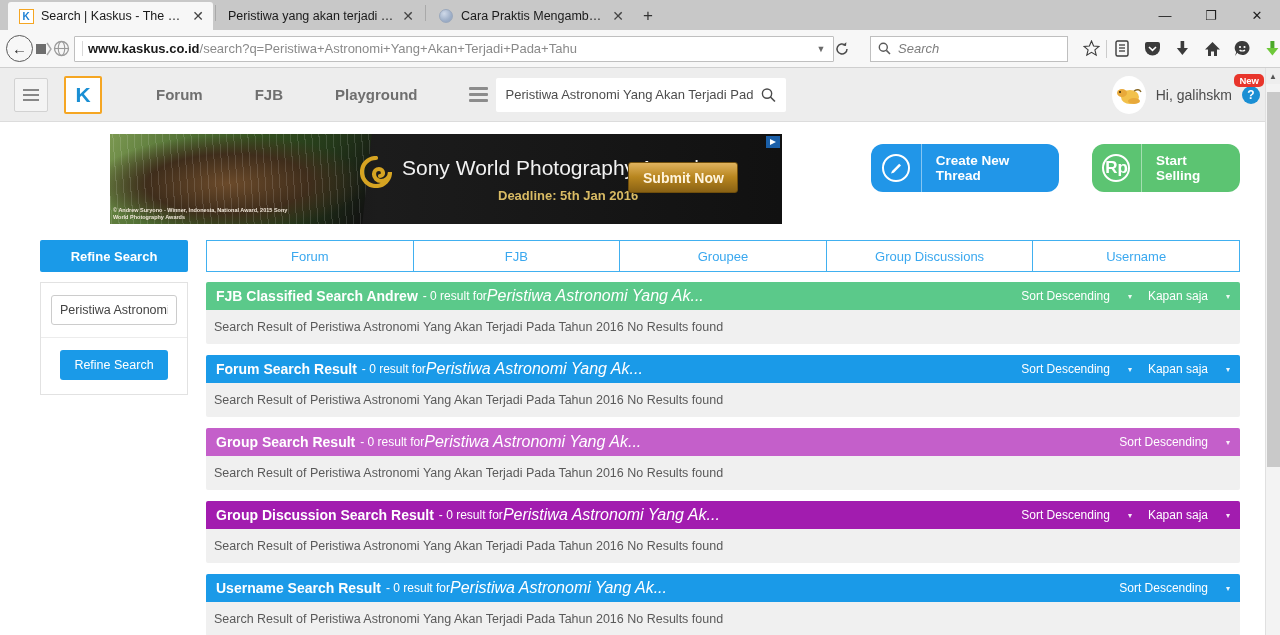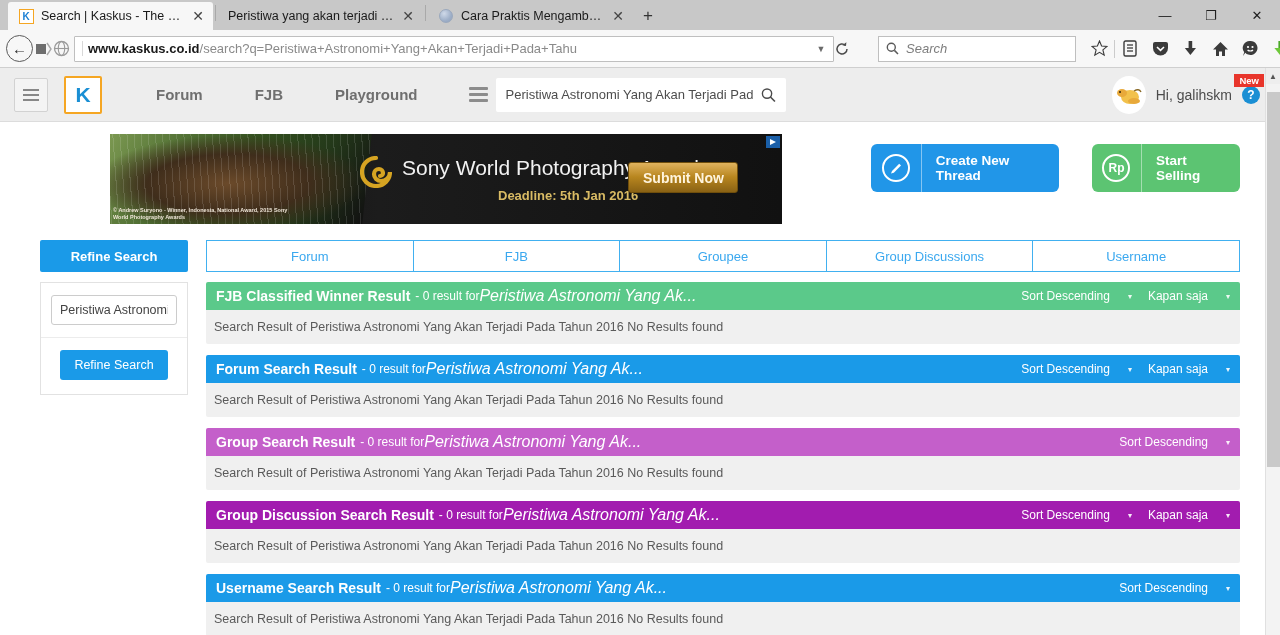--- a/index.html
+++ b/index.html
@@ -65,21 +65,21 @@
     display:flex; align-items:center; padding: 12px 4px; margin-left: 4px; border-radius: 1px;
   }
   .urlbar .urltext {
     flex: 1 1 auto; font-size: 13px; color: #8a8a8a; white-space:nowrap; overflow:hidden;
     padding-left: 5px; border-left: 1px solid #d8d8d8; margin-left: 3px;
   }
   .urlbar .urltext b { color:#1a1a1a; font-weight: 700; }
   .urlbar .caret { width: 16px; text-align:center; color:#6a6a6a; font-size: 9px; }
   .searchbar {
     flex: 0 0 198px; height: 26px; background:#fff; border:1px solid #bfbfbf;
-    display:flex; align-items:center; padding: 0 7px; margin-left: 28px; gap:7px;
+    display:flex; align-items:center; padding: 0 7px; margin-left: 20px; gap:7px;
   }
   .searchbar .sp { font-size: 13px; color:#7d7d7d; font-style: italic; }
   .toolicons { display:flex; align-items:center; margin-left: 8px; gap: 0px;}
   .ticon { width: 30px; height:30px; display:flex;align-items:center;justify-content:center; color:#3b3b3b;}
   .vdiv { width:1px; height:18px; background:#cbcbcb; }
 
   
   .page { position: relative; height: 567px; background: #fff; overflow: hidden; }
 
   .ks-header {
@@ -106,21 +106,21 @@
   }
   .ks-searchbox .val { flex:1 1 auto; font-size: 13px; color:#4d4d4d; white-space:nowrap; overflow:hidden;}
   .ks-right { margin-left: auto; display:flex; align-items:center; gap: 10px; position: relative; padding-right: 6px;}
   .avatar {
     width: 34px; height: 38px; border-radius: 50%; background: #fff;
     display:flex;align-items:center;justify-content:center; overflow:hidden;
   }
   .hi { font-size: 14px; color:#4b4b4b; }
   .badge-new {
     position:absolute; top: -2px; right: 2px; background:#e8352b; color:#fff;
-    font-size: 9.5px; padding: 1px 5px; border-radius: 0; font-weight:600;
+    font-size: 9.5px; padding: 1px 5px; border-radius: 5px; font-weight:600;
   }
   .qmark { width:18px; height:18px; border-radius:50%; background:#1a8fd4; color:#fff;
            display:flex;align-items:center;justify-content:center; font-size:12px; font-weight:bold;}
 
   .content { padding: 0 40px 0 40px; background:#fff; }
 
   .topstrip { display:flex; align-items:flex-start; padding-top: 12px; gap: 0; }
   .ad {
     width: 730px; height: 90px; position: relative; overflow: hidden;
     background: linear-gradient(90deg,#0b0b0b 0%, #1c1c1c 40%, #111 100%);
@@ -149,21 +149,21 @@
     position:absolute; right: 44px; top: 28px; width: 110px; height: 31px;
     background: linear-gradient(180deg,#e0b35e 0%, #b8861f 48%, #8a6214 100%);
     border:1px solid #6f4e0c; border-radius: 3px;
     display:flex;align-items:center;justify-content:center;
     color:#fff4dd; font-weight:bold; font-size:14px;
   }
   .ad-adchoice { position:absolute; right: 2px; top: 2px; width:14px; height:12px; }
 
   .topbtns { display:flex; gap: 10px; margin-left: 66px; padding-top: 10px; }
   .bigbtn {
-    height: 48px; display:flex; align-items:stretch; border-radius: 6px; overflow:hidden;
+    height: 48px; display:flex; align-items:stretch; border-radius: 12px; overflow:hidden;
     color:#fff;
     margin-left:23px;
   }
   .bigbtn .ic { width: 56px; display:flex; align-items:center; justify-content:center;
                 border-right: 1px solid rgba(255,255,255,.45); }
   .bigbtn .lb { display:flex; align-items:center; padding: 0 14px; font-weight:bold;
                 font-size: 13.5px; line-height: 15px; }
   .circ-ic { width: 28px; height: 28px; border-radius:50%; border: 2px solid #fff;
              display:flex;align-items:center;justify-content:center; font-size:12px; font-weight:bold;}
 
@@ -415,21 +415,21 @@
               <span class="circ-ic">
                 <svg width="15" height="15" viewBox="0 0 15 15">
                     <path d="M2 12.4 L3 10 L10.2 2.8 L12 4.6 L4.8 11.8 Z" fill="#fff"></path>
                   </svg>
               </span>
             </div>
             <div class="lb">Create New Thread</div>
           </div>
           <div class="bigbtn" style="background:#5cc472">
             <div class="ic">
-              <span class="circ-ic" style="font-size:12px;">Rp</span>
+              <span class="circ-ic" style="font-size:17px;">Rp</span>
             </div>
             <div class="lb">Start Selling</div>
           </div>
         </div>
       </div>
 
       <div class="tabs-row">
         <div class="refine-tab">Refine Search</div>
         <div class="rtabs">
           <div class="rtab">Forum</div>
@@ -449,21 +449,21 @@
             <div class="refine-btnwrap">
               <button class="refine-btn">Refine Search</button>
             </div>
           </div>
         </div>
 
         <div class="results">
 
           <div class="res-block">
             <div class="res-head" style="background:#5bc98a">
-              <span class="htitle">FJB Classified Winner Result</span>
+              <span class="htitle">FJB Classified Search Andrew</span>
               <span class="hsub">- 0 result for</span>
               <span class="hq"> Peristiwa Astronomi Yang Ak...</span>
               <span class="spacer"></span>
               <span class="sortctl">
                 <span>Sort Descending</span>
                 <span class="cv">▾</span>
               </span>
               <span class="sortctl">
                 <span>Kapan saja</span>
                 <span class="cv">▾</span>

